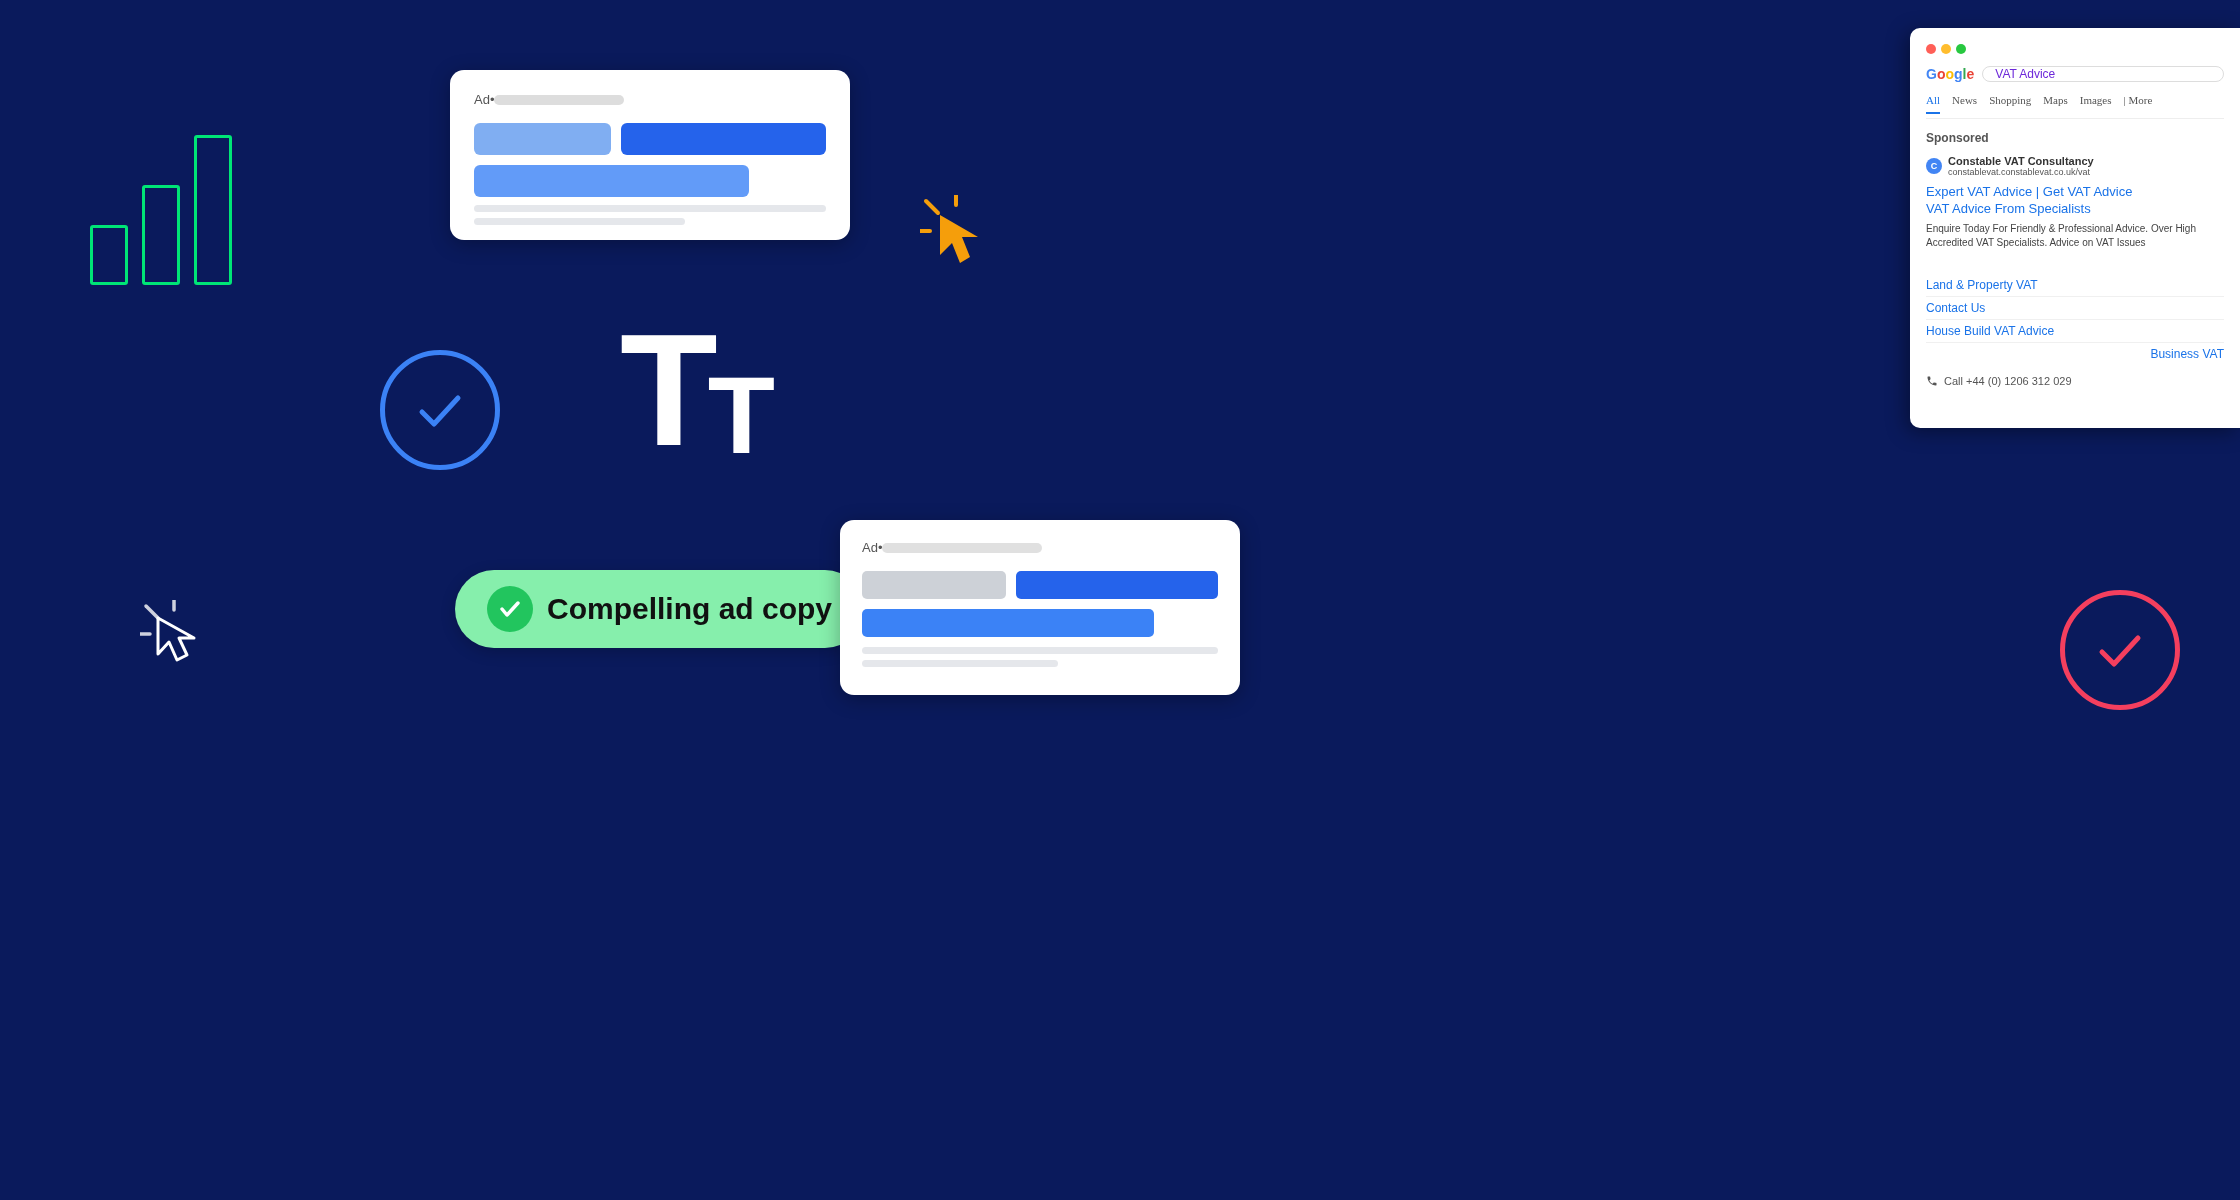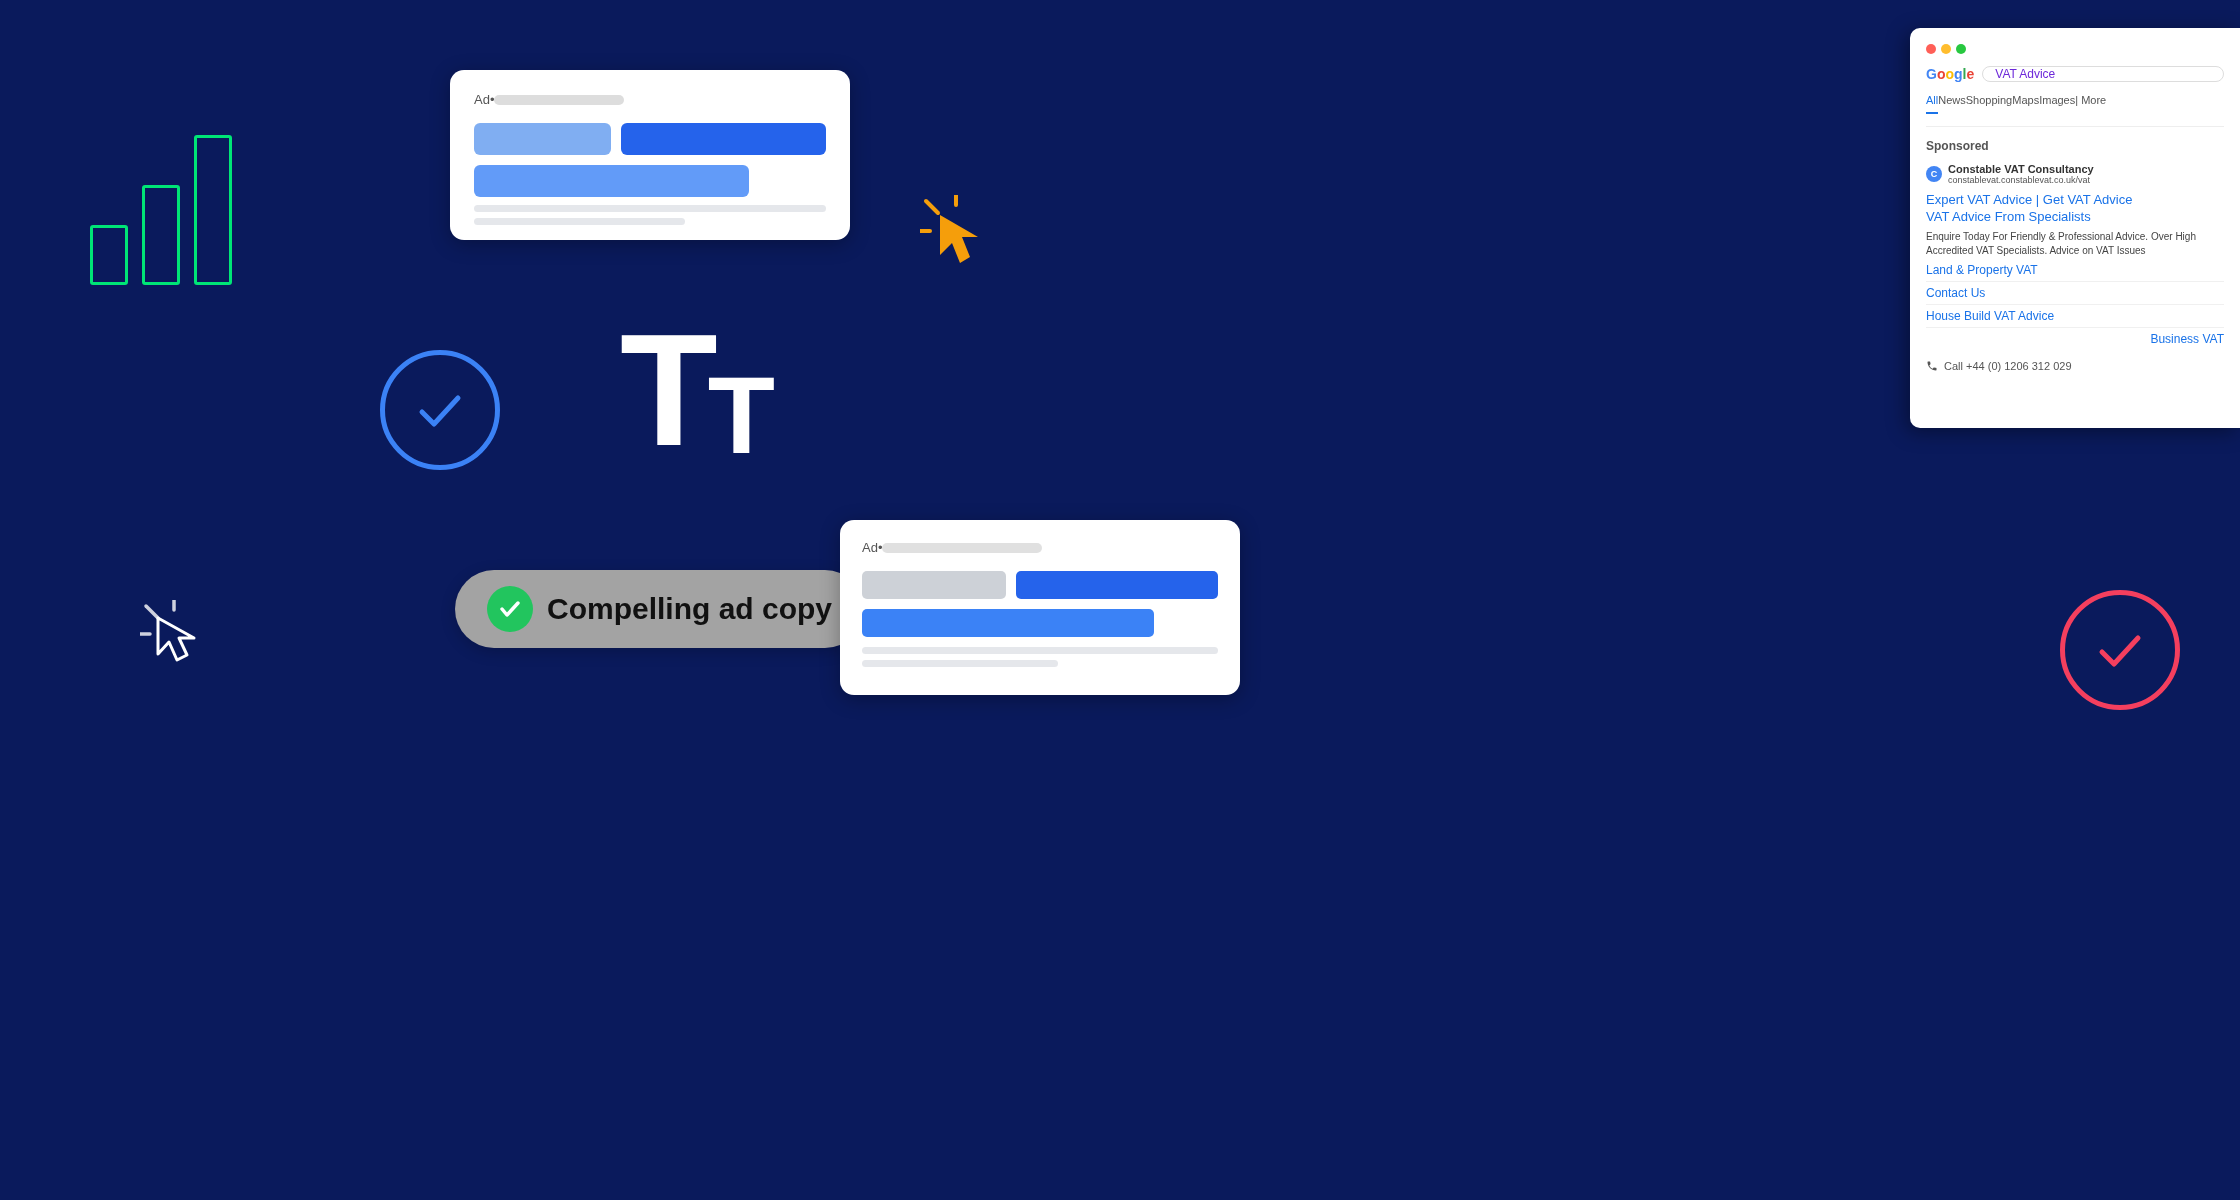--- a/index.html
+++ b/index.html
@@ -174,26 +174,27 @@
     .serp-input-box {
       flex: 1;
       border: 1px solid #ddd;
       border-radius: 20px;
       padding: 0 12px;
       font-size: 12px;
       color: #6d28d9;
     }
     .serp-tabs {
       display: flex;
-      gap: 0;
+      gap: 12px;
       border-bottom: 1px solid #eee;
-      padding-bottom: 12px;
+      padding-bottom: 4px;
       margin-bottom: 12px;
       font-size: 11px;
       color: #555;
+      font-family: Liberation Serif, serif;
     }
     .serp-tab-active {
       color: #1a73e8;
       border-bottom: 2px solid #1a73e8;
       padding-bottom: 6px;
     }
     .serp-sponsored-label {
       font-size: 12px;
       color: #555;
       font-weight: 600;
@@ -236,21 +237,21 @@
       line-height: 1.3;
       margin-bottom: 4px;
       margin-top: 7px;
     }
     .serp-description {
       font-size: 10px;
       color: #444;
       line-height: 1.4;
     }
     .serp-sitelinks {
-      margin-top: 1px;
+      margin-top: 24px;
     }
     .serp-sitelink {
       font-size: 12px;
       color: #1a73e8;
       padding: 4px 0;
       border-bottom: 1px solid #f0f0f0;
     }
     .serp-sitelink:last-child {
       border-bottom: none;
       text-align: right;
@@ -262,21 +263,21 @@
       margin-top: 10px;
       font-size: 11px;
       color: #555;
     }
 
     
     .compelling-badge {
       position: absolute;
       top: 570px;
       left: 455px;
-      background: #a3a3a3;
+      background: #86efac;
       border-radius: 40px;
       padding: 16px 32px;
       display: flex;
       align-items: center;
       gap: 14px;
       box-shadow: 0 4px 15px rgba(0,0,0,0.2);
     }
     .green-check-circle {
       width: 46px;
       height: 46px;

